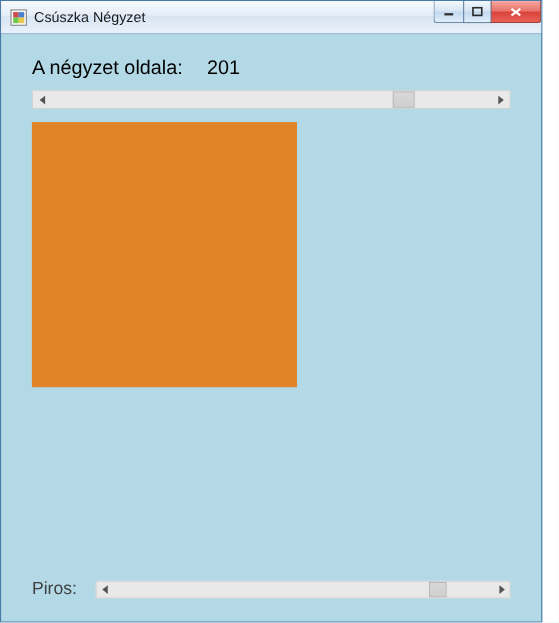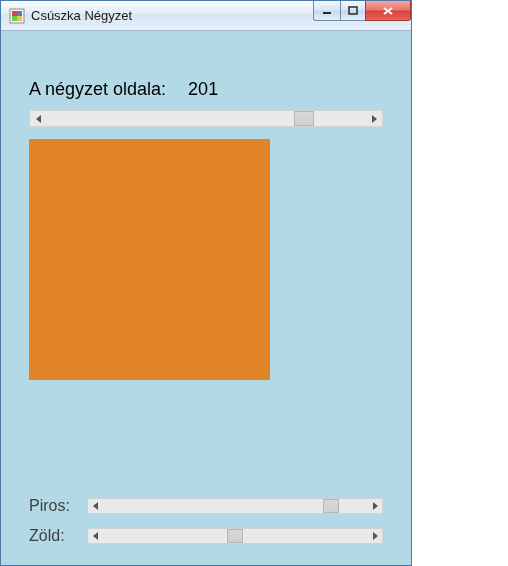--- a/index.html
+++ b/index.html
@@ -7,21 +7,21 @@
       margin: 0; padding: 0;
       width: 508px; height: 566px;
       font-family: "Segoe UI", Tahoma, Verdana, sans-serif;
       font-size: 13px;
       overflow: hidden;
       background: #fff;
     }
 
     
     .window {
-      width: 412px; height: 566px;
+      width: 493px; height: 566px;
       border: 1px solid #4a79a5;
       background: #b3d9e6;
       display: flex; flex-direction: column;
       position: relative;
     }
     .titlebar {
       height: 30px;
       background: linear-gradient(#f7fbff, #e4ecf7 45%, #d7e4f2 46%, #e9f1fb);
       border-bottom: 1px solid #9fb9d1;
       display: flex; align-items: center;
@@ -60,21 +60,20 @@
       background: linear-gradient(#f6a5a0, #e8736a 48%, #d9423a 52%, #e96057);
       border-color: #9a3e36;
       margin-right: 0;
     }
     .win-btn svg { display: block; }
 
     .client {
       flex: 1;
       padding: 20px 28px 24px 28px;
       position: relative;
-      margin-top: 28px;
     }
 
     .row-side {
       display: flex; align-items: center;
       font-size: 18px;
       color: #000;
       margin-bottom: 10px;
     }
     .row-side .side-label { margin-right: 22px; }
     .row-side .side-value { font-weight: normal; }
@@ -209,31 +208,17 @@
           <div class="track">
             <div class="thumb small" id="thumb-piros" style="left: 83%;"></div>
           </div>
           <div class="arrow">
               <span class="tri-r"></span>
             </div>
         </div>
       </div>
 
 
-      <div class="color-row">
-        <span class="lbl">Zöld:</span>
-        <div class="hscroll">
-          <div class="arrow">
-              <span class="tri-l"></span>
-            </div>
-          <div class="track">
-            <div class="thumb small" id="thumb-zold" style="left: 47%;"></div>
-          </div>
-          <div class="arrow">
-              <span class="tri-r"></span>
-            </div>
-        </div>
-      </div>
 
     </div>
 
   </div>
 </div>
 
 </body></html>

